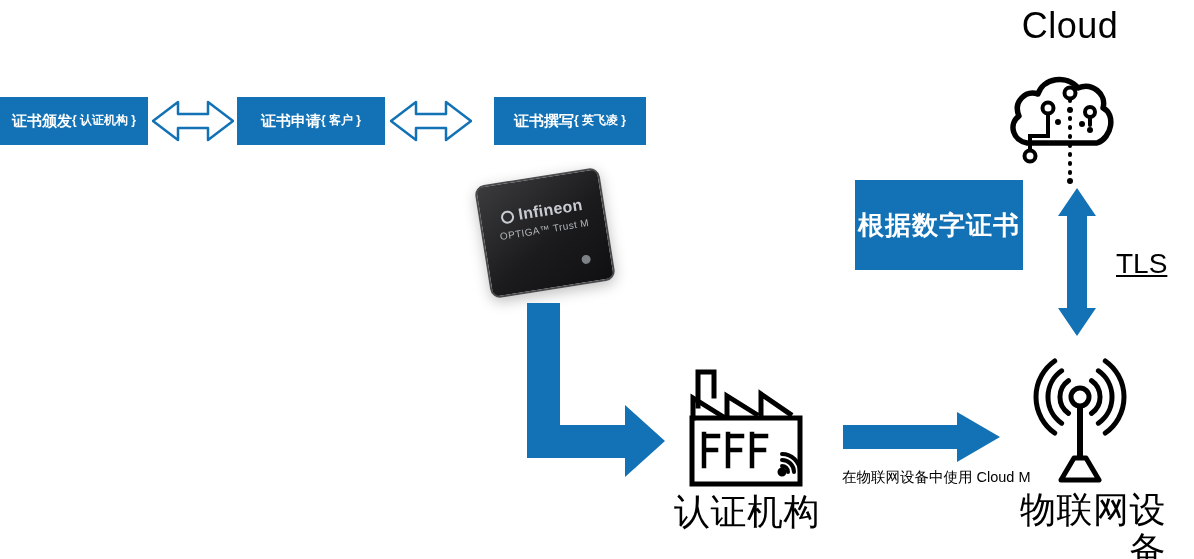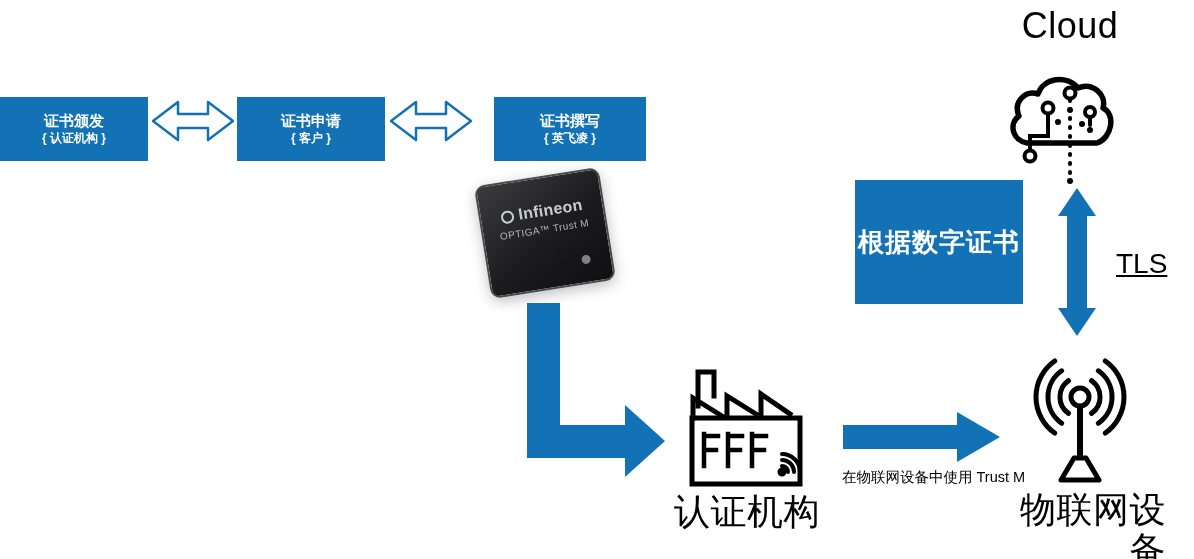--- a/index.html
+++ b/index.html
@@ -3,22 +3,22 @@
 <meta charset="utf-8">
 <style>
   * { margin:0; padding:0; box-sizing:border-box; }
   html,body { background:#ffffff; }
   body { font-family:"Liberation Sans","DejaVu Sans",sans-serif; color:#000; }
   .canvas { position:relative; width:1194px; height:559px; background:#fff; overflow:hidden;
             --blue:#1272B5; }
   .abs { position:absolute; }
 
   
-  .flow-box { background:var(--blue); color:#fff; height:64px;
-              display:flex; flex-direction:column; align-items:center; justify-content:center;
+  .flow-box { background:var(--blue); color:#fff; height:48px;
+              display:flex; flex-direction:row; align-items:center; justify-content:center;
               text-align:center; }
   .fb-title { font-size:15px; font-weight:bold; line-height:1.35; }
   .fb-sub   { font-size:12px; font-weight:bold; line-height:1.3; }
 
   
   .chip { width:126px; height:114px; border-radius:10px;
           background:linear-gradient(145deg,#3b3b3d 0%,#1b1b1d 55%,#101012 100%);
           border:2px solid #4a4a4c; box-shadow:0 4px 14px rgba(0,0,0,.25);
           transform:rotate(-9deg);
           display:flex; flex-direction:column; align-items:center; padding-top:24px; }
@@ -26,21 +26,21 @@
                 font-size:16px; font-weight:bold; letter-spacing:.3px; }
   .chip-ring { width:13px; height:13px; border:2.5px solid #c8cbd1; border-radius:50%; display:inline-block; }
   .chip-model { margin-top:4px; color:#b2b6bc; font-size:10px; letter-spacing:.4px; }
   .chip-dot { position:absolute; right:20px; bottom:18px; width:9px; height:9px;
               border-radius:50%; background:#7e8287; }
 
   
   .big-label { font-size:36px; font-weight:500; text-align:center; line-height:1.12;
                letter-spacing:.5px; }
   .caption { font-size:14.5px; white-space:nowrap; }
-  .auth-box { background:var(--blue); color:#fff; width:168px; height:124px;
+  .auth-box { background:var(--blue); color:#fff; width:168px; height:90px;
               display:flex; flex-direction:row; justify-content:space-evenly;
               align-items:center; font-size:26px; font-weight:bold; letter-spacing:1px; }
   svg { display:block; }
 </style>
 </head>
 <body>
 
 <div class="canvas">
 
   <div class="flow-box abs" style="left:0px; top:97px; width:148px;">
@@ -103,21 +103,21 @@
       </g>
     </svg>
   </span>
   <div class="big-label abs" style="left:662px; top:492px; width:170px;">认证机构</div>
 
   <span class="abs" style="left:843px; top:411px;">
     <svg width="158" height="52" viewBox="0 0 158 52">
       <polygon points="0,14 114,14 114,1 157,26 114,51 114,38 0,38" fill="#1272B5"></polygon>
     </svg>
   </span>
-  <div class="caption abs" style="left:842px; top:468px;">在物联网设备中使用 Trust M</div>
+  <div class="caption abs" style="left:842px; top:468px;">在物联网设备中使用 Cloud M</div>
 
   <span class="abs" style="left:1005px; top:352px;">
     <svg width="150" height="135" viewBox="0 0 150 135" fill="none" stroke="#000000">
       <circle cx="75" cy="45" r="9" stroke-width="5"></circle>
       <line x1="75" y1="54" x2="75" y2="108" stroke-width="6"></line>
       <path d="M56,128 L69,106 H81 L94,128 Z" stroke-width="5" stroke-linejoin="round"></path>
       <g stroke-width="5" stroke-linecap="round">
         <path d="M63.5,28.6 A20,20 0 0 0 63.5,61.4"></path>
         <path d="M56.6,18.8 A32,32 0 0 0 56.6,71.2"></path>
         <path d="M49.7,9 A44,44 0 0 0 49.7,81"></path>

